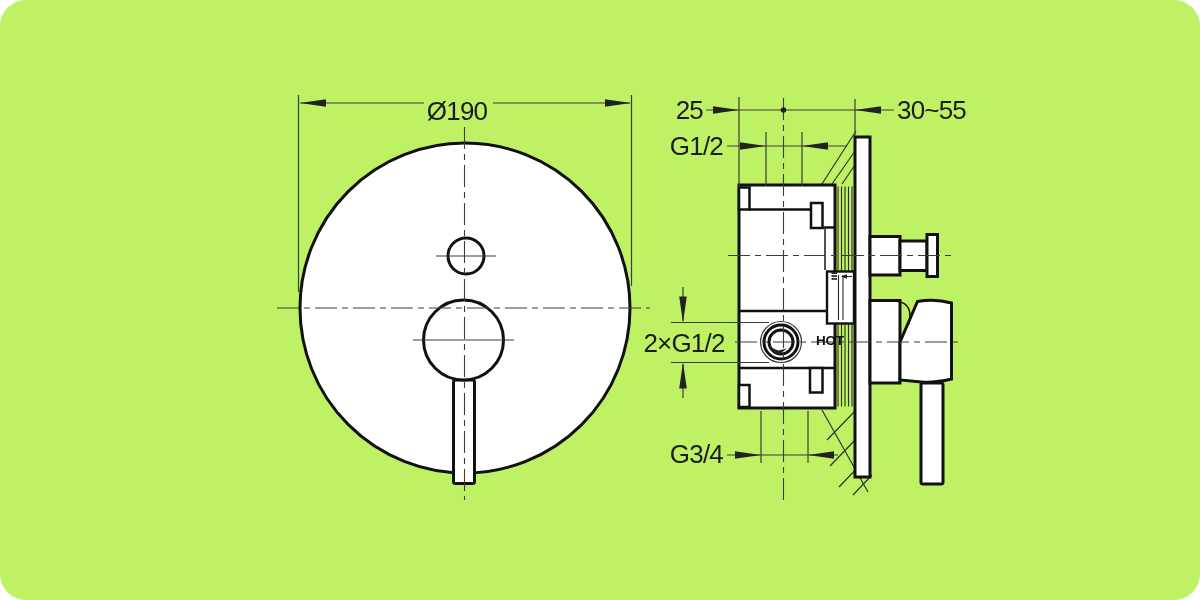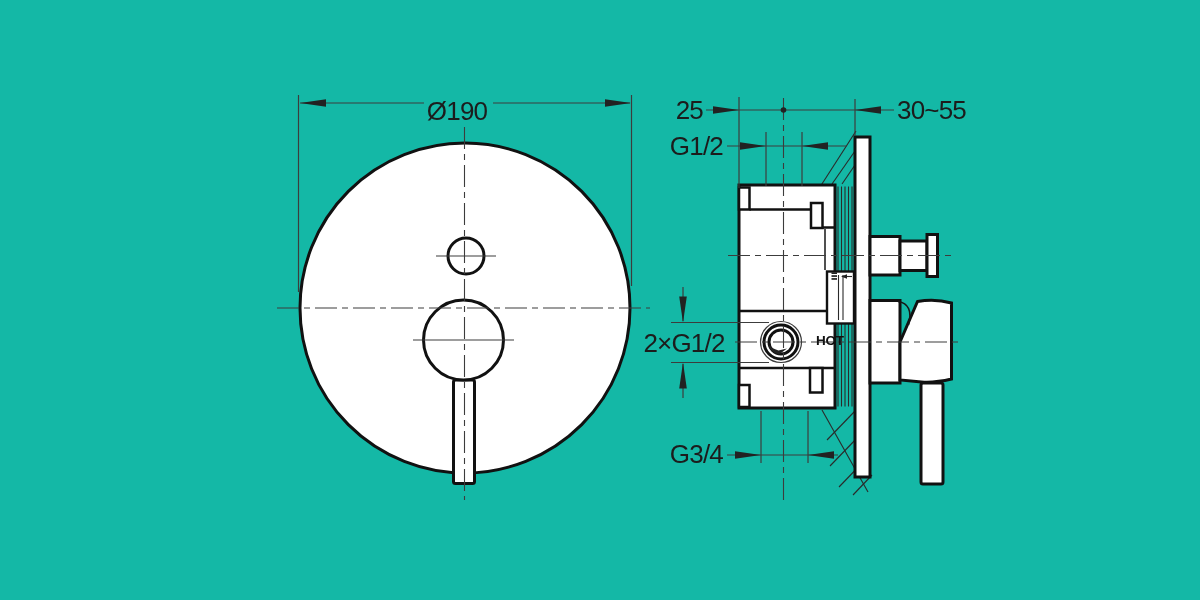--- a/index.html
+++ b/index.html
@@ -1,16 +1,16 @@
 <!DOCTYPE html>
 <html><head>
 <meta charset="utf-8">
 <style>
   html,body{margin:0;padding:0;background:#fff;}
-  .canvas{position:relative;width:1200px;height:600px;background:#14b8a6;overflow:hidden;}
+  .canvas{position:relative;width:1200px;height:600px;background:#bef264;overflow:hidden;border-radius:26px;}
   svg{display:block;}
   .dimtext{
     font-family:"Liberation Sans", sans-serif;
     font-size:26px;
     letter-spacing:-0.8px;
     fill:#1c1c1c;
   }
   .smalltext{
     font-family:"Liberation Sans", sans-serif;
     font-size:13.5px;

